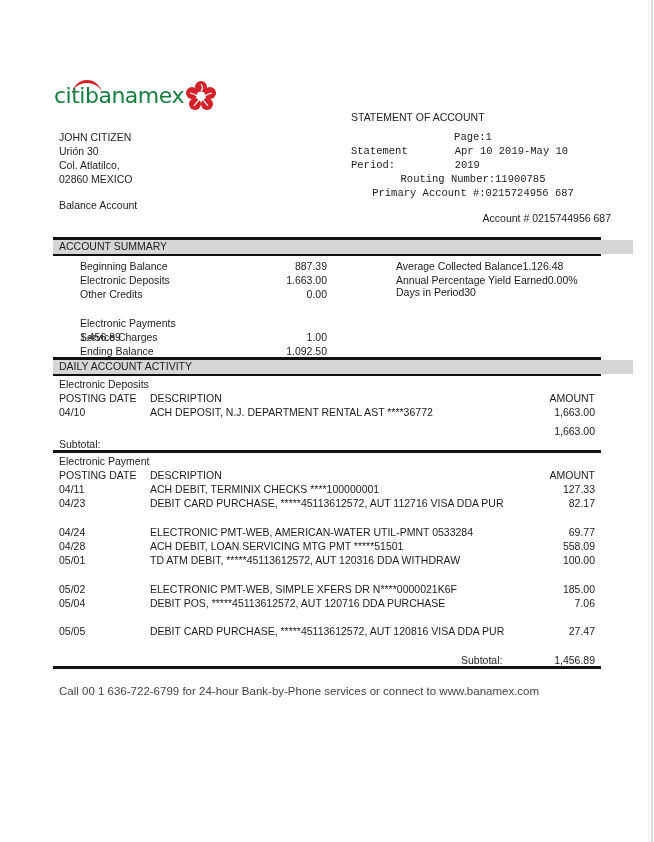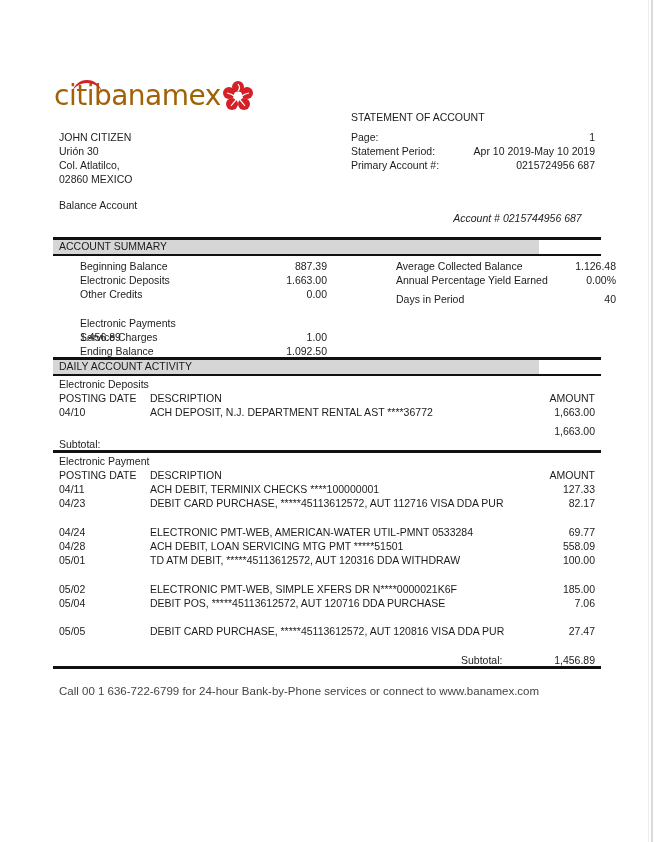--- a/index.html
+++ b/index.html
@@ -6,41 +6,41 @@
   body {
     width: 654px; height: 842px; position: relative; overflow: hidden;
     font-family: "Liberation Sans", "DejaVu Sans", sans-serif;
     color: #1c1c1c; font-size: 10.5px;
   }
   .edge { position: absolute; top: 0; right: 1px; width: 2px; height: 842px; background: #d9d9d9; }
   .edge2 { position: absolute; top: 0; right: 5px; width: 1px; height: 842px; background: #eeeeee; }
 
   
   .logo { position: absolute; left: 54px; top: 72px; height: 44px; display: flex; align-items: flex-end; }
-  .logo-text { font-family: "DejaVu Sans", sans-serif; font-size: 28px; color: #a16207; letter-spacing: -0.5px; line-height: 40px; position: relative; }
+  .logo-text { font-family: "DejaVu Sans", sans-serif; font-size: 22px; color: #15803d; letter-spacing: -0.5px; line-height: 40px; position: relative; }
   .logo-arc { position: absolute; left: 18px; top: 4px; width: 30px; height: 12px; border-top: 3px solid #d42027; border-radius: 50% 50% 0 0 / 100% 100% 0 0; }
   .logo-flower { width: 30px; height: 30px; margin-left: 2px; margin-bottom: 5px; }
 
   .abs { position: absolute; white-space: nowrap; line-height: 14px; }
 
   .stmt-title { left: 351px; top: 110px; }
   .meta { position: absolute; left: 351px; top: 130px; width: 244px; }
-  .meta-row { display: flex; justify-content: space-between; line-height: 14px; }
+  .meta-row { display: flex; justify-content: center; line-height: 14px; font-family: Liberation Mono, monospace; }
 
   .addr { position: absolute; left: 59px; top: 130px; line-height: 14px; }
   .checking { left: 59px; top: 198px; }
-  .acct-line { left: 440px; top: 211px; width: 155px; text-align: center; font-style: italic; }
+  .acct-line { left: 456px; top: 211px; width: 155px; text-align: right; }
 
   .hrule { position: absolute; left: 53px; width: 548px; background: #111; }
-  .band { position: absolute; left: 53px; width: 486px; background: #d6d6d6; }
+  .band { position: absolute; left: 53px; width: 580px; background: #d6d6d6; }
   .band span { position: absolute; left: 6px; top: 0; line-height: 13px; }
 
   .row { position: absolute; display: flex; line-height: 14px; white-space: nowrap; padding-left: 21px; }
   .sum-left { left: 59px; width: 247px; justify-content: space-between; }
-  .sum-right { left: 375px; width: 220px; justify-content: space-between; }
+  .sum-right { left: 375px; width: 220px; }
 
   .act { position: absolute; left: 59px; width: 536px; line-height: 14px; white-space: nowrap; }
   .act .date { position: absolute; left: 0; }
   .act .desc { position: absolute; left: 91px; }
   .act .amt { position: absolute; right: 0; }
 
   .footer { left: 59px; top: 684px; color: #444; font-size: 11.5px; }
 </style>
 </head>
 <body>
@@ -76,20 +76,24 @@
 <div class="meta">
   <div class="meta-row">
     <span>Page:</span>
     <span>1</span>
   </div>
   <div class="meta-row">
     <span>Statement Period:</span>
     <span>Apr 10 2019-May 10 2019</span>
   </div>
   <div class="meta-row">
+    <span>Routing Number:</span>
+    <span>11900785</span>
+  </div>
+  <div class="meta-row">
     <span>Primary Account #:</span>
     <span>0215724956 687</span>
   </div>
 </div>
 
 <div class="addr">
   <div>JOHN CITIZEN</div>
   <div>Urión 30</div>
   <div>Col. Atlatilco,</div>
   <div>02860 MEXICO</div>
@@ -129,23 +133,23 @@
 </div>
 
 <div class="row sum-right" style="top:259px;">
   <span>Average Collected Balance</span>
   <span>1.126.48</span>
 </div>
 <div class="row sum-right" style="top:273px;">
   <span>Annual Percentage Yield Earned</span>
   <span>0.00%</span>
 </div>
-<div class="row sum-right" style="top:292px;gap:22px;">
+<div class="row sum-right" style="top:285px;">
   <span>Days in Period</span>
-  <span>40</span>
+  <span>30</span>
 </div>
 
 <div class="hrule" style="top:357px;height:3px;"></div>
 <div class="band" style="top:360px;height:14px;">
   <span>DAILY ACCOUNT ACTIVITY</span>
 </div>
 <div class="hrule" style="top:374px;height:2px;"></div>
 
 <div class="act" style="top:377px;">
   <span class="date">Electronic Deposits</span>

